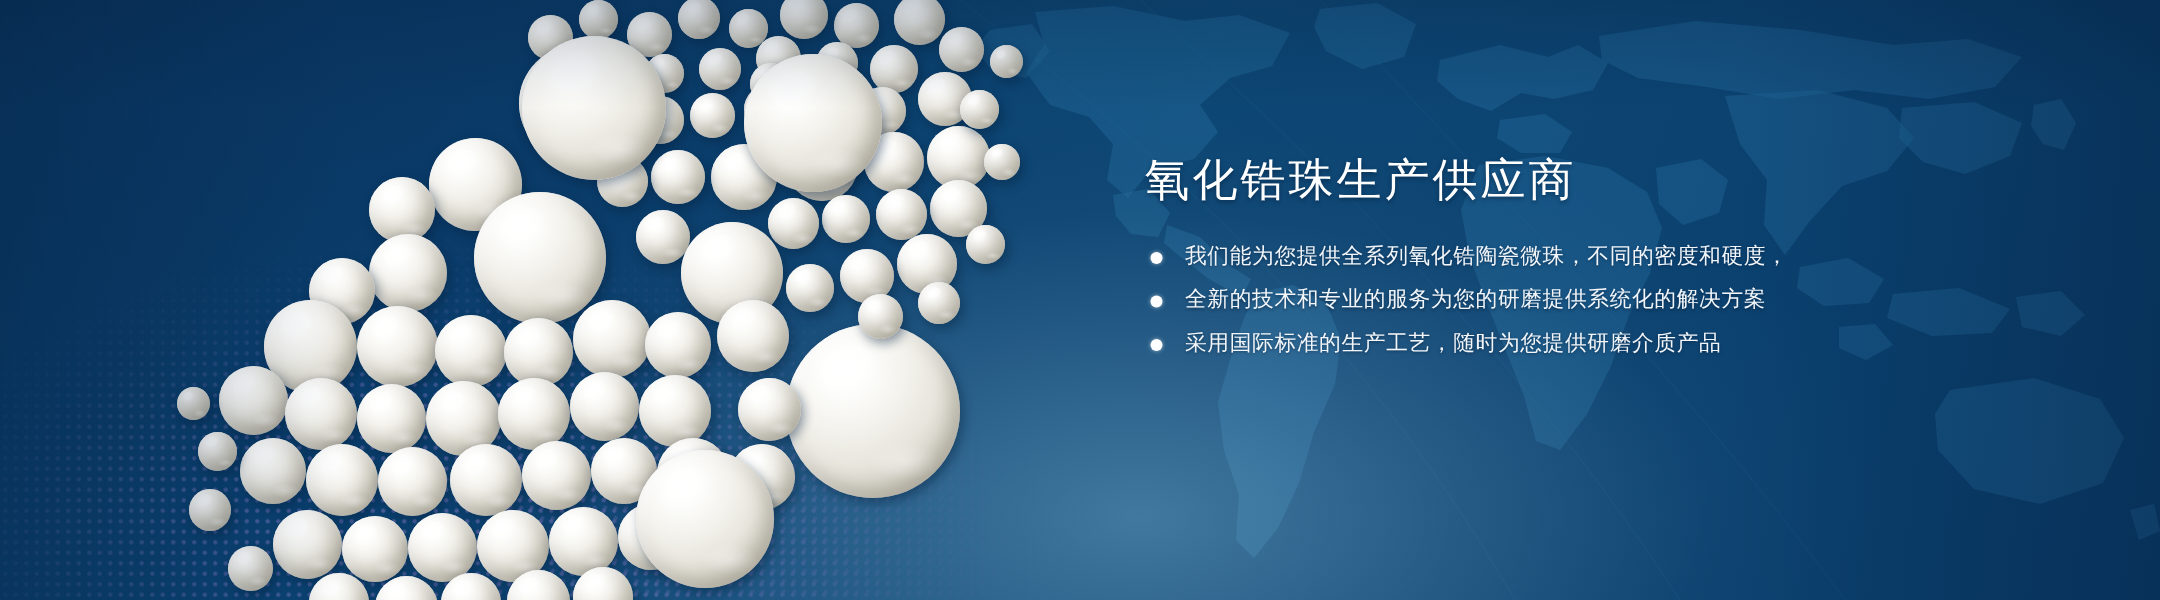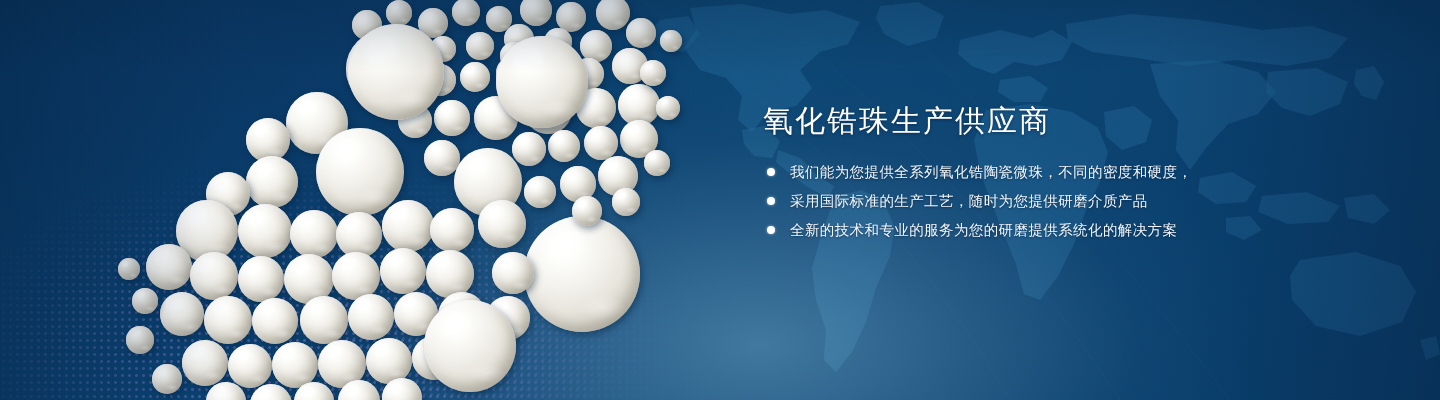--- a/index.html
+++ b/index.html
@@ -141,20 +141,21 @@
     font-weight: 400;
     letter-spacing: 2px;
     color: #ffffff;
     text-shadow: 0 1px 3px rgba(3,26,52,0.55);
     white-space: nowrap;
   }
   .bullets {
     list-style: none;
     margin: 0;
     padding: 0;
+    font-family: Liberation Mono, monospace;
   }
   .bullet {
     position: relative;
     padding-left: 27px;
     margin-bottom: 5px;
     font-size: 14.5px;
     line-height: 24px;
     color: #f2f6fa;
     letter-spacing: 0.4px;
     text-shadow: 0 1px 2px rgba(3,26,52,0.5);
@@ -352,22 +353,22 @@
   <div class="copy">
     <h1 class="headline">氧化锆珠生产供应商</h1>
 
     <ul class="bullets">
       <li class="bullet">
         <span class="dot"></span>
         <span class="line">我们能为您提供全系列氧化锆陶瓷微珠，不同的密度和硬度，</span>
       </li>
       <li class="bullet">
         <span class="dot"></span>
-        <span class="line">采用国际标准的生产工艺，随时为您提供研磨介质产品</span>
+        <span class="line">全新的技术和专业的服务为您的研磨提供系统化的解决方案</span>
       </li>
       <li class="bullet">
         <span class="dot"></span>
-        <span class="line">全新的技术和专业的服务为您的研磨提供系统化的解决方案</span>
+        <span class="line">采用国际标准的生产工艺，随时为您提供研磨介质产品</span>
       </li>
     </ul>
   </div>
 
 </div>
 
 </body></html>

